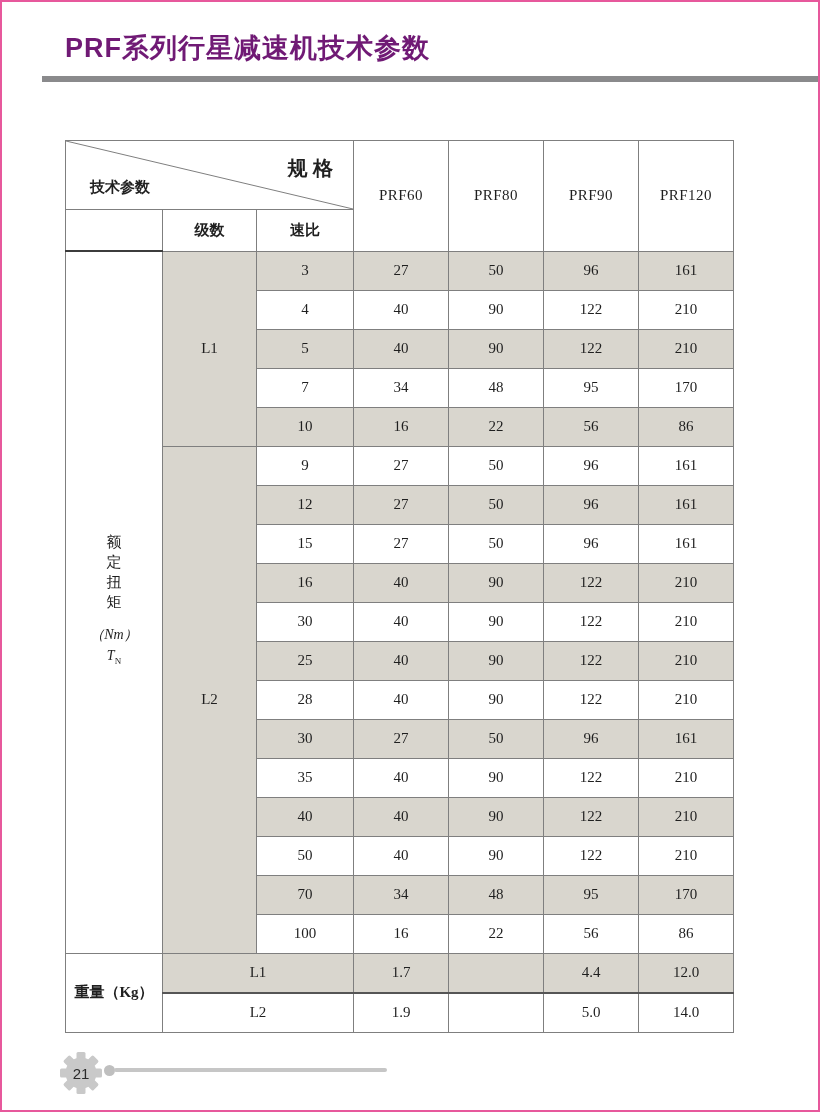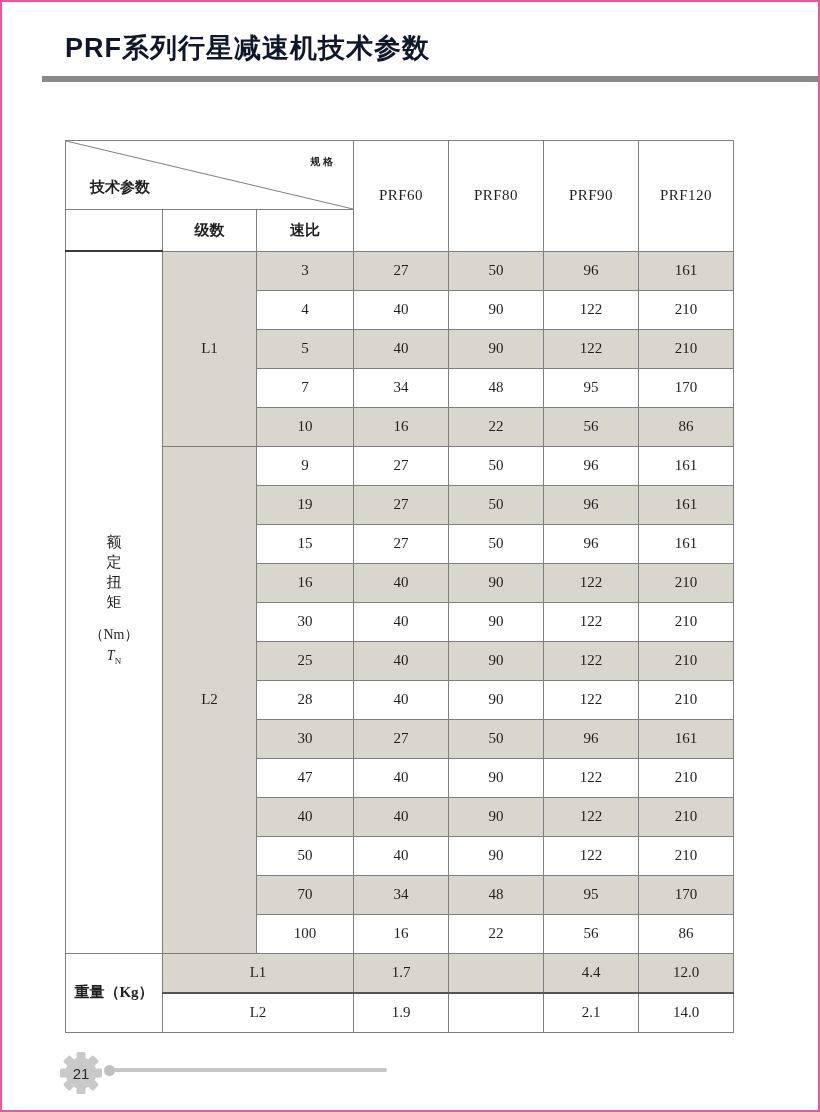--- a/index.html
+++ b/index.html
@@ -10,21 +10,21 @@
     background:#ffffff;
     border:2px solid #e7589c;
     box-sizing:border-box;
     overflow:hidden;
     font-family:"Liberation Sans","DejaVu Sans",sans-serif;
     color:#1f1f1f;
   }
   .page-title{
     position:absolute;left:63px;top:28px;
     font-size:27px;font-weight:700;letter-spacing:1px;
-    color:#0f172a;
+    color:#701a75;
     font-family:"Liberation Sans","DejaVu Sans",sans-serif;
   }
   .title-bar{
     position:absolute;left:40px;top:74px;width:776px;height:6px;
     background:#8a8a8c;
   }
   
   table.spec{
     position:absolute;left:63px;top:138px;
     border-collapse:collapse;table-layout:fixed;
@@ -38,21 +38,21 @@
     padding:0;
     overflow:hidden;
   }
   tr.hrow1 td{height:68px;}
   tr.hrow2 td{height:40px;margin-left:20px;}
   tr.data-row td{height:38px;}
   .corner-cell{position:relative;}
   .corner-cell .diag{position:absolute;left:0;top:0;width:100%;height:100%;}
   .corner-top{
     position:absolute;top:14px;right:20px;
-    font-weight:700;font-size:10px;
+    font-weight:700;font-size:20px;
     font-family:"Liberation Sans","DejaVu Sans",sans-serif;
   }
   .corner-bottom{
     position:absolute;bottom:12px;left:24px;
     font-weight:700;font-size:15px;
     font-family:"Liberation Sans","DejaVu Sans",sans-serif;
   }
   .spec-cell{
     font-family:"Liberation Sans","DejaVu Sans",sans-serif;
     font-size:15px;letter-spacing:0.5px;margin-top:8px;
@@ -60,21 +60,21 @@
   .sub-head{
     font-weight:700;
     font-family:"Liberation Sans","DejaVu Sans",sans-serif;
   }
   .blank-head{border-bottom:2px solid #3c3c3c !important;}
   .shaded{background:#d9d6ce;}
   .stage-cell{background:#d9d6ce;}
   .vlabel-cell{background:#ffffff;}
   .vstack{display:flex;flex-direction:column;align-items:center;gap:1px;}
   .vchar{display:block;font-size:15px;line-height:19px;}
-  .vunit{display:block;font-size:14px;line-height:20px;margin-top:12px;}
+  .vunit{display:block;font-size:14px;line-height:20px;margin-top:12px;font-style:italic;}
   .vsym{display:block;font-size:14px;line-height:20px;}
   .vsym i{font-family:"Liberation Serif","DejaVu Serif",serif;}
   .vsym sub{font-size:9px;}
   .wlabel-cell{font-weight:700;}
   tr.weight-l2 td{border-top:2px solid #555555;}
   
   .footer-gear{position:absolute;left:56px;top:1048px;}
   .footer-dot{
     position:absolute;left:102px;top:1063px;width:11px;height:11px;
     border-radius:50%;background:#bfbfbf;
@@ -171,21 +171,21 @@
         </tr>
         <tr class="data-row">
           <td class="stage-cell" rowspan="13">L2</td>
           <td class="ratio-cell">9</td>
           <td class="value-cell">27</td>
           <td class="value-cell">50</td>
           <td class="value-cell">96</td>
           <td class="value-cell">161</td>
         </tr>
         <tr class="data-row">
-          <td class="ratio-cell shaded">19</td>
+          <td class="ratio-cell shaded">12</td>
           <td class="value-cell shaded">27</td>
           <td class="value-cell shaded">50</td>
           <td class="value-cell shaded">96</td>
           <td class="value-cell shaded">161</td>
         </tr>
         <tr class="data-row">
           <td class="ratio-cell">15</td>
           <td class="value-cell">27</td>
           <td class="value-cell">50</td>
           <td class="value-cell">96</td>
@@ -220,21 +220,21 @@
           <td class="value-cell">210</td>
         </tr>
         <tr class="data-row">
           <td class="ratio-cell shaded">30</td>
           <td class="value-cell shaded">27</td>
           <td class="value-cell shaded">50</td>
           <td class="value-cell shaded">96</td>
           <td class="value-cell shaded">161</td>
         </tr>
         <tr class="data-row">
-          <td class="ratio-cell">47</td>
+          <td class="ratio-cell">35</td>
           <td class="value-cell">40</td>
           <td class="value-cell">90</td>
           <td class="value-cell">122</td>
           <td class="value-cell">210</td>
         </tr>
         <tr class="data-row">
           <td class="ratio-cell shaded">40</td>
           <td class="value-cell shaded">40</td>
           <td class="value-cell shaded">90</td>
           <td class="value-cell shaded">122</td>
@@ -266,21 +266,21 @@
           <td class="wstage-cell shaded" colspan="2">L1</td>
           <td class="value-cell shaded">1.7</td>
           <td class="value-cell shaded"></td>
           <td class="value-cell shaded">4.4</td>
           <td class="value-cell shaded">12.0</td>
         </tr>
         <tr class="data-row weight-row weight-l2">
           <td class="wstage-cell" colspan="2">L2</td>
           <td class="value-cell">1.9</td>
           <td class="value-cell"></td>
-          <td class="value-cell">2.1</td>
+          <td class="value-cell">5.0</td>
           <td class="value-cell">14.0</td>
         </tr>
       </tbody>
   </table>
 
   <svg class="footer-gear" width="46" height="46" viewBox="0 0 46 46">
     <g fill="#c9c9c9">
       <rect x="18.5" y="2" width="9" height="8" rx="1.5"></rect>
       <rect x="18.5" y="2" width="9" height="8" rx="1.5" transform="rotate(45 23 23)"></rect>
       <rect x="18.5" y="2" width="9" height="8" rx="1.5" transform="rotate(90 23 23)"></rect>

